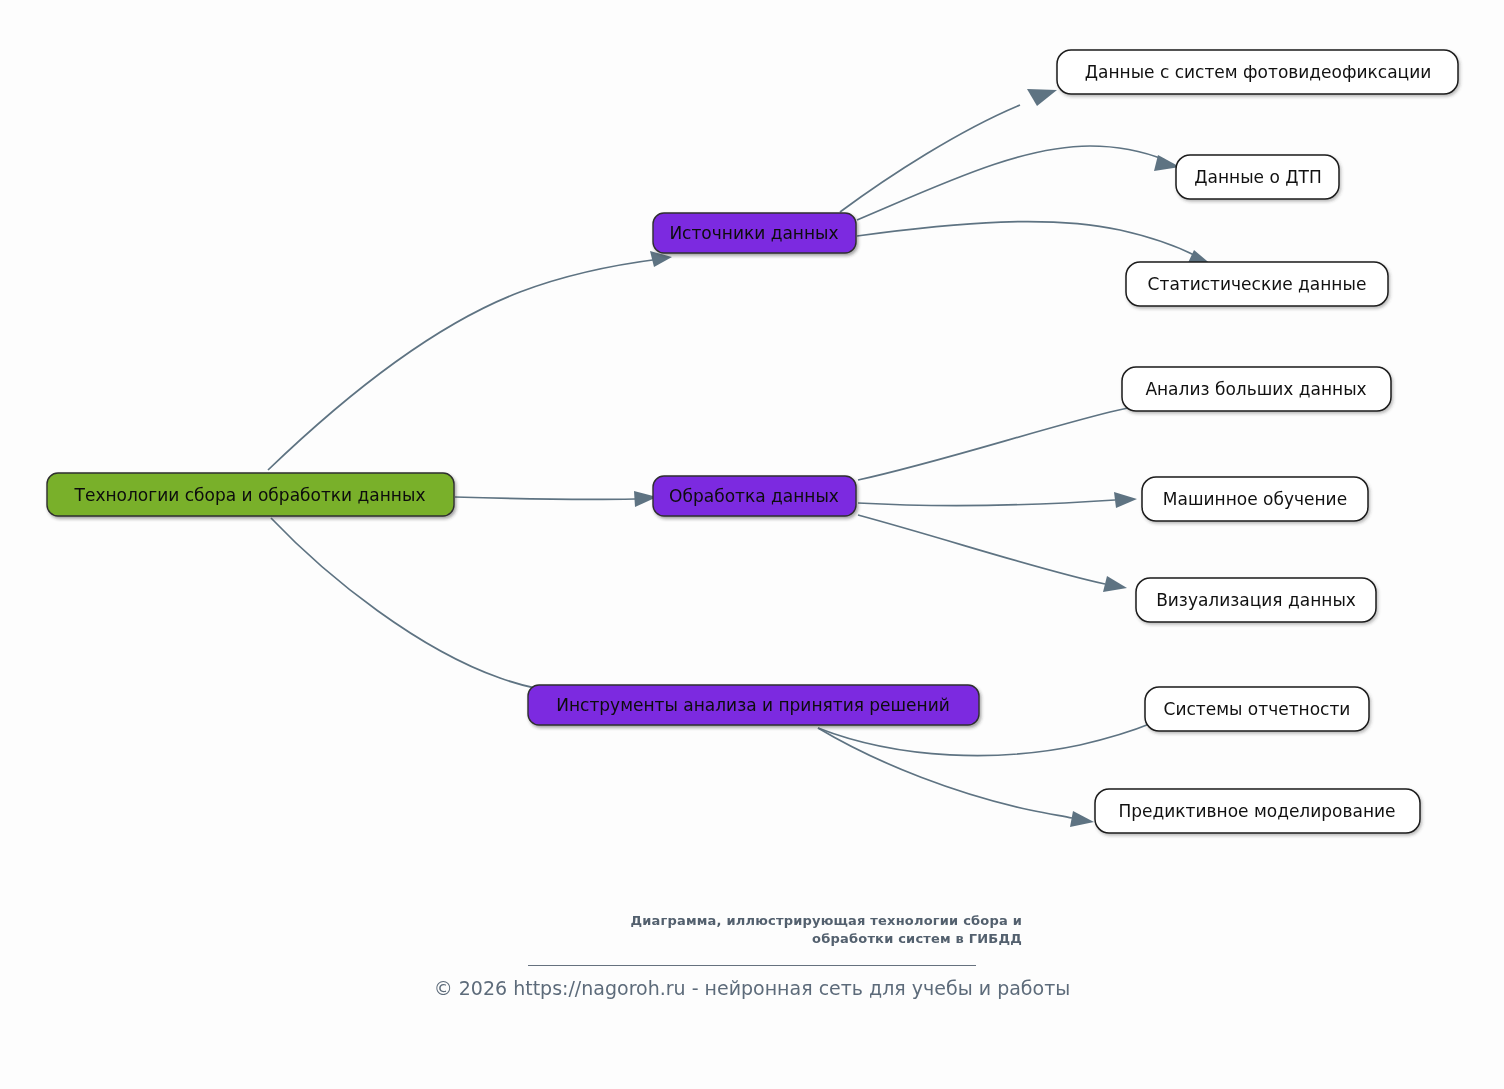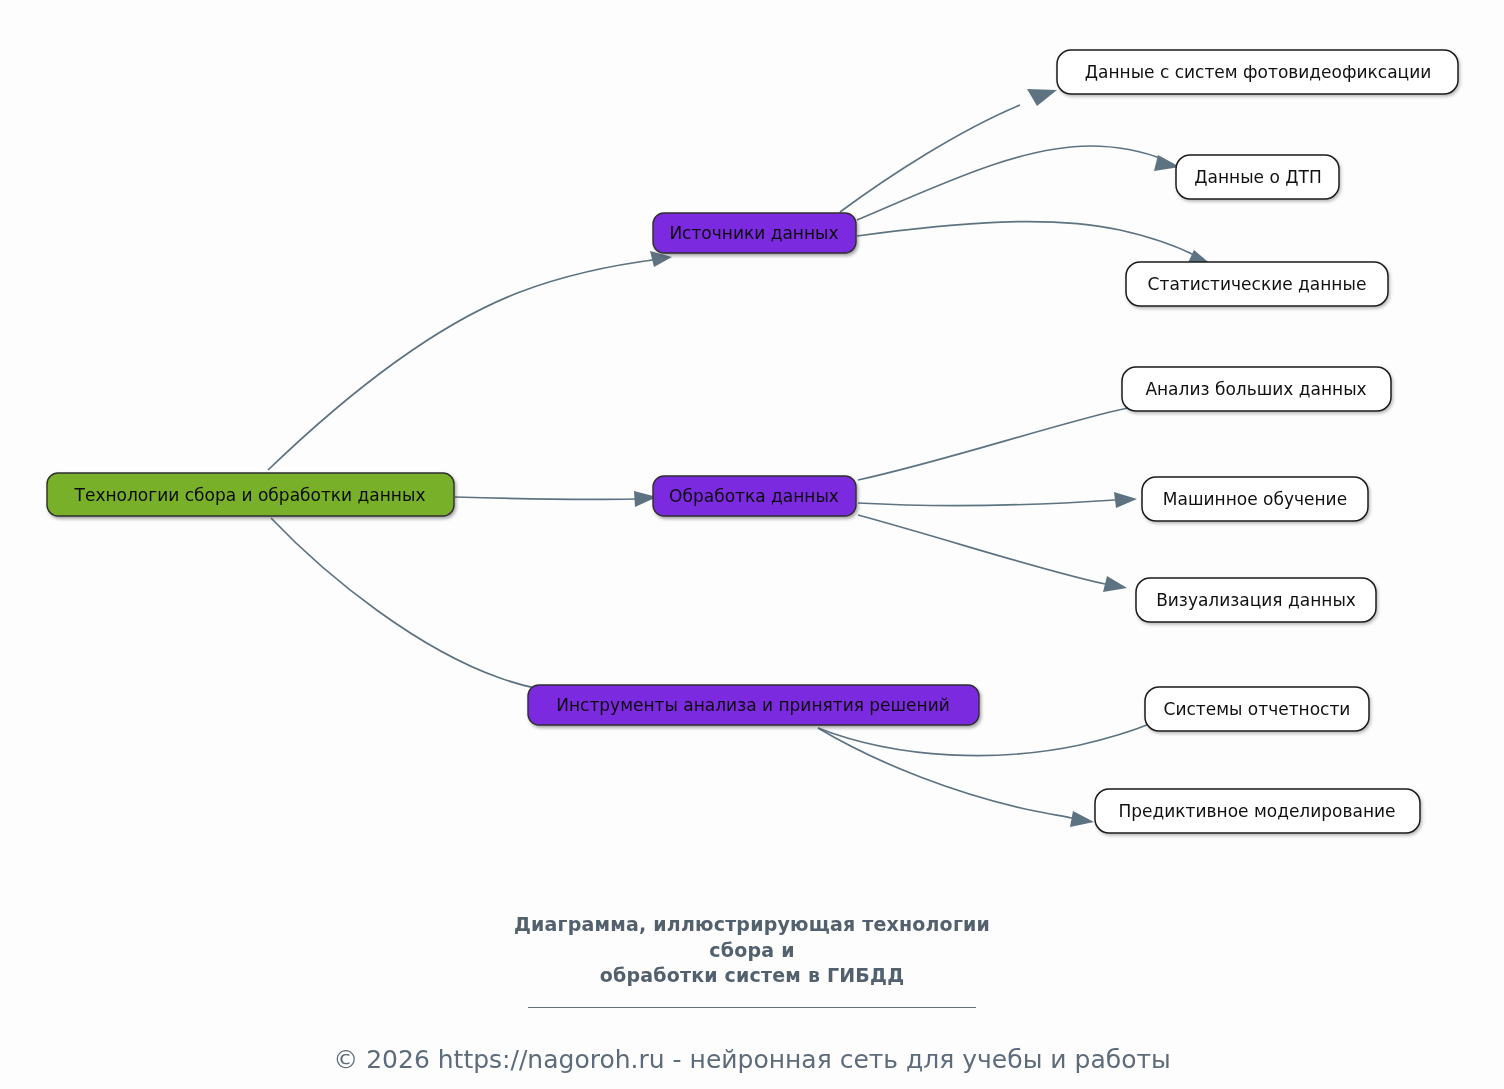--- a/index.html
+++ b/index.html
@@ -65,39 +65,40 @@
   }
   .caption-block {
     position: absolute;
     left: 0;
     top: 912px;
     width: 1504px;
     text-align: center;
   }
   .caption-title {
     font-family: "DejaVu Sans", sans-serif;
-    font-size: 19px;
+    font-size: 13px;
     font-weight: bold;
     color: #53606e;
     line-height: 1.35;
     letter-spacing: 0.2px;
     max-width: 540px;
     margin: 0 auto;
+    text-align: right;
   }
   .caption-rule {
     width: 448px;
     height: 0;
     margin: 18px auto 0 auto;
     border-top: 1.4px solid #66717e;
   }
   .caption-footer {
     font-family: "DejaVu Sans", sans-serif;
-    font-size: 25px;
+    font-size: 19px;
     color: #5d6b7a;
-    margin-top: 37px;
+    margin-top: 11px;
   }
 </style>
 </head>
 <body>
 
 <div id="canvas">
 
   <svg class="map" viewBox="0 0 1504 1089">
     <defs>
       <filter id="nodeShadow" x="-30%" y="-30%" width="180%" height="190%">

